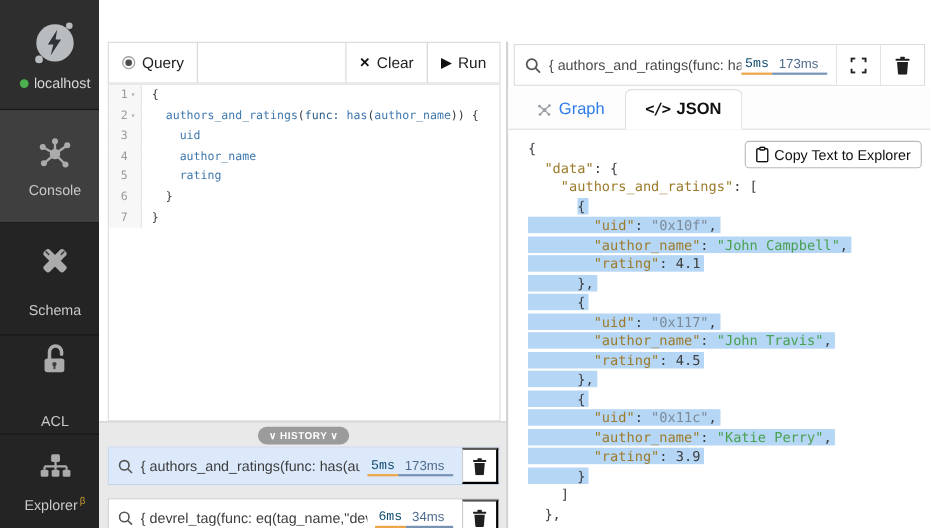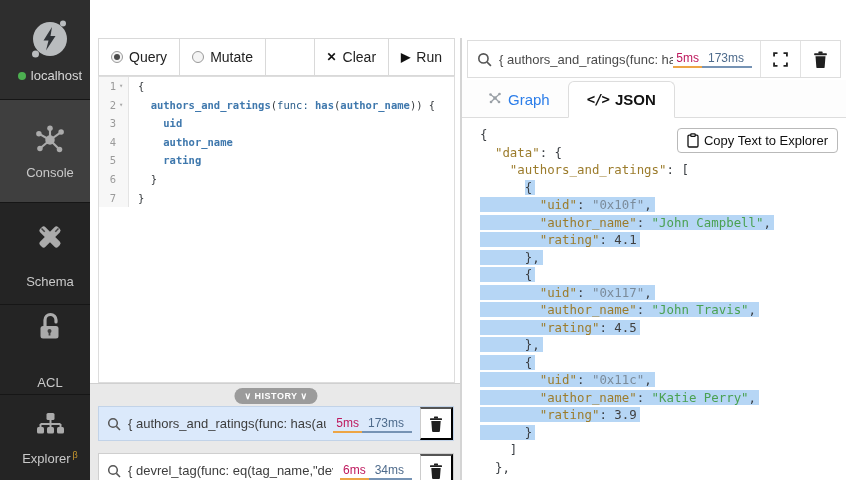--- a/index.html
+++ b/index.html
@@ -29,46 +29,46 @@
   .tb-fill { flex:1; border:1px solid #d9d9d9; margin-left:-1px; background:#fff; }
   .radio { width:12px; height:12px; border:1px solid #999; border-radius:50%; display:inline-flex; align-items:center; justify-content:center; background:#f4f4f4; }
   .radio.on::after { content:""; width:6px; height:6px; border-radius:50%; background:#4a4a4a; }
   .tb-glyph { font-size:12px; color:#111; font-weight:bold; }
 
   #editor { position:absolute; left:8px; top:76px; width:357px; height:307px; border:1px solid #ddd; background:#fff; overflow:hidden; font-family:"DejaVu Sans Mono", monospace; font-size:10.5px; line-height:18.6px; cursor:text; }
   .ed-line { display:flex; white-space:pre; }
   .ed-gutter { width:30px; flex:0 0 30px; background:#f7f7f7; border-right:1px solid #e4e4e4; color:#9a9a9a; text-align:right; padding-right:3px; display:flex; justify-content:flex-end; align-items:center; gap:1px; }
   .ed-fold { width:8px; font-size:7px; color:#a9a9a9; text-align:center; }
   .ed-code { padding-left:9px; white-space:pre; }
-  .t-p { color:#35393d; } .t-id { color:#3f78ad;font-weight:bold; } .t-kw { color:#2a5d8a; } .t-s { color:#333; }
+  .t-p { color:#35393d; } .t-id { color:#3f78ad; } .t-kw { color:#2a5d8a; } .t-s { color:#333; }
 
   
   #history-zone { position:absolute; left:0; top:383px; width:372px; height:97px; background:#e9e9e9; border-top:1px solid #d0d0d0; overflow:hidden; }
   #history-pill { position:absolute; left:50%; transform:translateX(-50%); top:4px; background:#9b9b9b; color:#fff; font-size:9px; font-weight:bold; letter-spacing:.5px; border-radius:9px; padding:3px 10px; cursor:pointer; white-space:nowrap; }
   .hist-item { position:absolute; left:8px; width:356px; height:35px; display:flex; border:1px solid #cfcfcf; background:#fff; }
   .hist-item.selected { border-color:#c2d3e8; }
   .hist-item.selected .hist-main { background:#dbe9fb; }
   .hist-main { flex:1; display:flex; align-items:center; gap:7px; padding:0 8px; overflow:hidden; cursor:pointer; }
   .hist-q { flex:1; font-size:13px; color:#3d3d3d; white-space:nowrap; overflow:hidden; }
   .hist-trash { flex:0 0 33px; border-left:1px solid #ccc; background:#fff; display:flex; align-items:center; justify-content:center; cursor:pointer; }
   .lat { display:flex; align-items:flex-end; font-size:12px; white-space:nowrap; }
-  .lat-server { color:#be185d; border-bottom:2px solid #eda545; padding:1px 3px; }
+  .lat-server { color:#0c4a6e; border-bottom:2px solid #eda545; padding:1px 3px;font-family:Liberation Mono, monospace; }
   .lat-total { color:#4e6b8c; border-bottom:2px solid #7693b4; padding:1px 8px 1px 6px; }
 
   
   #result-panel { position:absolute; left:462px; top:0; width:384px; height:480px; background:#fff; }
   #result-panel::before { content:""; position:absolute; left:-2px; top:38px; bottom:0; width:2px; background:#d4d4d4; }
   #r-querybar { position:absolute; left:5px; top:40px; width:374px; height:38px; border:1px solid #ddd; display:flex; align-items:center; background:#fff; }
   #r-querybar .hist-q { font-size:13px; color:#4a4a4a; margin-left:7px; }
   .vsep { width:1px; height:100%; background:#e2e2e2; }
   .bar-icon-btn { width:39px; height:100%; display:flex; align-items:center; justify-content:center; cursor:pointer; background:#fff; border:none; }
   #r-querybar .pad { padding-left:9px; display:flex; align-items:center; }
 
   #r-tabs { position:absolute; left:0; top:80px; width:384px; height:38px; display:flex; align-items:flex-end; padding-left:8px; border-bottom:1px solid #ddd; background:#fdfdfd; }
-  .tab { display:flex; align-items:flex-start; gap:6px; padding:9px 18px; font-size:15px; cursor:pointer; }
+  .tab { display:flex; align-items:center; gap:6px; padding:9px 18px; font-size:15px; cursor:pointer; }
   .tab-graph { color:#2b7de9; }
   .tab-json { background:#fff; border:1px solid #ddd; border-bottom:1px solid #fff; border-radius:6px 6px 0 0; margin-bottom:-1px; color:#111; font-weight:bold; }
   .code-glyph { font-family:"DejaVu Sans Mono", monospace; font-weight:bold; font-size:14px; color:#111; letter-spacing:-1px; }
 
   #copy-btn { position:absolute; top:128px; right:8px; display:flex; align-items:center; gap:5px; border:1px solid #b9b9b9; border-radius:4px; background:#fff; padding:4px 9px; font-size:13px; color:#111; cursor:pointer; font-family:"Liberation Sans", sans-serif; }
 
   #json-view { position:absolute; left:0; top:118px; width:384px; height:362px; overflow:hidden; padding:8px 0 0 18px; font-family:"DejaVu Sans Mono", monospace; font-size:12.4px; line-height:17.5px; cursor:text; }
   .j-line { white-space:pre; }
   .t-k { color:#9c7c2c; } .t-su { color:#7b8b9a; } .t-sg { color:#4aa152; } .t-n { color:#404040; }
   .j-line .t-p { color:#3b3f44; }
@@ -166,24 +166,20 @@
     </div>
   </nav>
 
   <h1 id="page-title">Console</h1>
 
   <section id="query-panel">
     <div id="q-toolbar">
       <button class="tb-btn">
         <span class="radio on"></span>
         <span>Query</span>
-      </button>
-      <button class="tb-btn">
-        <span class="radio"></span>
-        <span>Mutate</span>
       </button>
       <div class="tb-fill"></div>
       <button class="tb-btn">
         <span class="tb-glyph">✕</span>
         <span>Clear</span>
       </button>
       <button class="tb-btn">
         <span class="tb-glyph">▶</span>
         <span>Run</span>
       </button>

